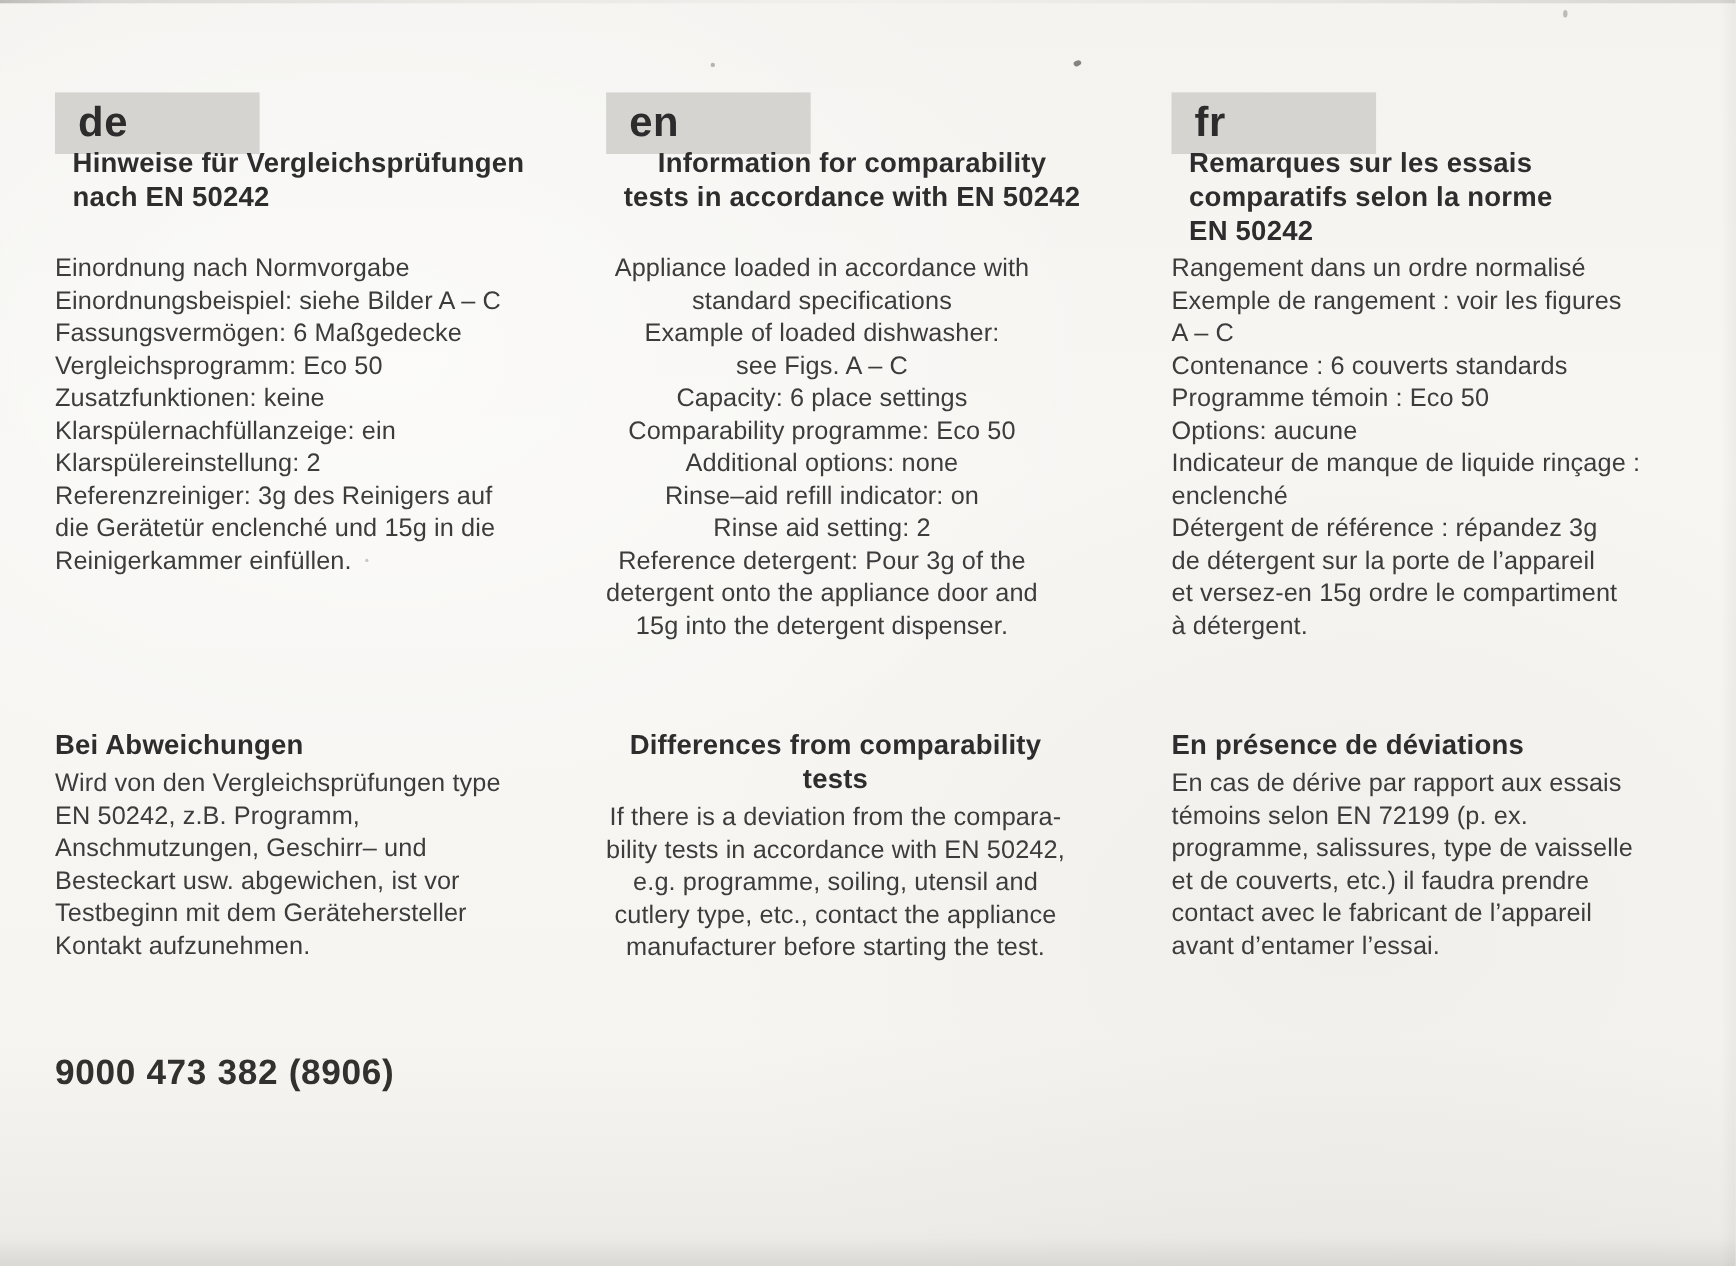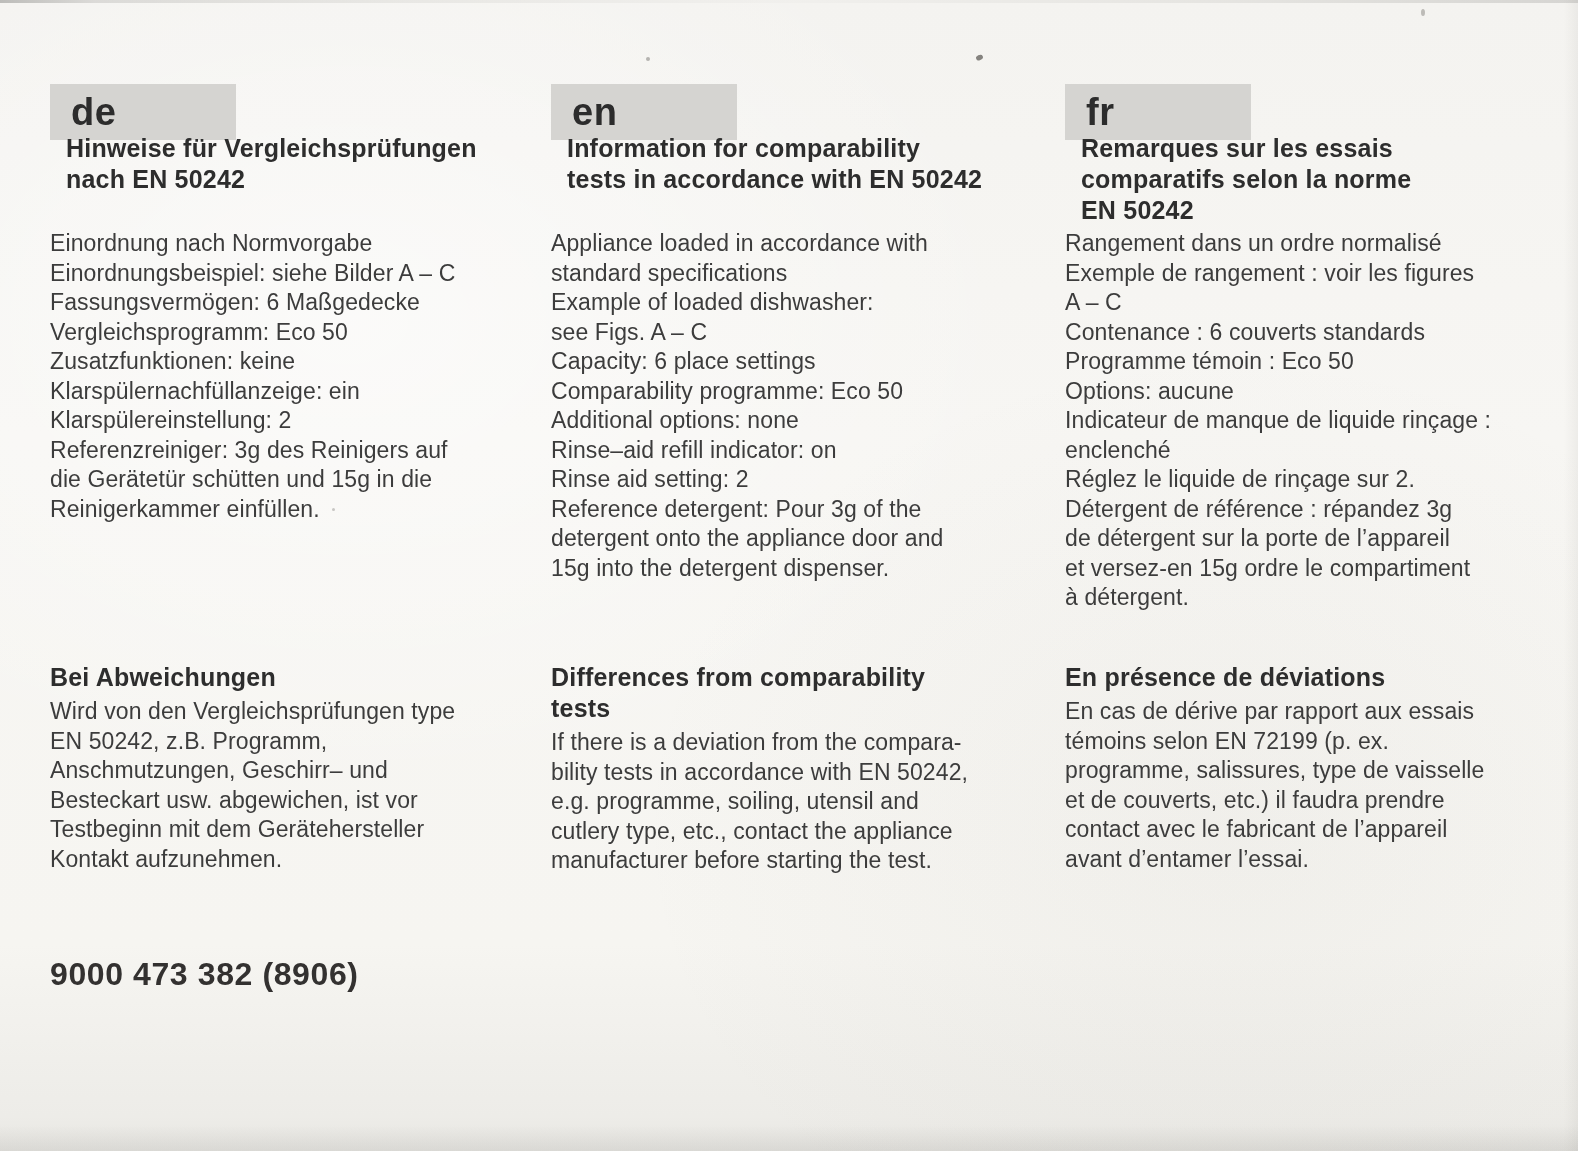--- a/index.html
+++ b/index.html
@@ -30,21 +30,21 @@
     background:linear-gradient(to right, rgba(120,118,112,0), rgba(120,118,112,0.08));
   }
   .speck { position:absolute; background:#55524e; border-radius:50%; opacity:.7; }
   .s1 { left:976px; top:55px;  width:7px; height:5px; transform:rotate(-25deg); border-radius:40% 60% 50% 50%; }
   .s2 { left:1421px; top:9px;  width:4px; height:7px; opacity:.35; }
   .s3 { left:646px;  top:57px; width:4px; height:4px; opacity:.4; }
   .s4 { left:332px;  top:508px; width:3px; height:3px; opacity:.3; }
 
   .col { position:absolute; top:0; height:100%; }
   #col-de { left:50px;   width:505px; }
-  #col-en { left:551px;  width:478px; }
+  #col-en { left:551px;  width:478px;text-align:center; }
   #col-fr { left:1065px; width:490px; }
 
   .lang-box {
     position:absolute; top:56px; left:0; width:186px; height:56px;
     background:#d5d4d1;
     display:flex; align-items:center; box-sizing:border-box; padding-left:21px;margin-top:28px;
   }
   .lang-label {
     font-size:38px; font-weight:bold; color:#2c2c2c; letter-spacing:.5px;
     line-height:1;
@@ -91,21 +91,21 @@
       </h1>
     <div class="body1">
         <div class="line">Einordnung nach Normvorgabe</div>
         <div class="line">Einordnungsbeispiel: siehe Bilder A – C</div>
         <div class="line">Fassungsvermögen: 6 Maßgedecke</div>
         <div class="line">Vergleichsprogramm: Eco 50</div>
         <div class="line">Zusatzfunktionen: keine</div>
         <div class="line">Klarspülernachfüllanzeige: ein</div>
         <div class="line">Klarspülereinstellung: 2</div>
         <div class="line">Referenzreiniger: 3g des Reinigers auf</div>
-        <div class="line">die Gerätetür schütten und 15g in die</div>
+        <div class="line">die Gerätetür enclenché und 15g in die</div>
         <div class="line">Reinigerkammer einfüllen.</div>
       </div>
     <div class="sec2">
       <h2 class="h2">
           <div class="line">Bei Abweichungen</div>
         </h2>
       <div class="body2">
           <div class="line">Wird von den Vergleichsprüfungen type</div>
           <div class="line">EN 50242, z.B. Programm,</div>
           <div class="line">Anschmutzungen, Geschirr– und</div>
@@ -164,21 +164,20 @@
       </h1>
     <div class="body1">
         <div class="line">Rangement dans un ordre normalisé</div>
         <div class="line">Exemple de rangement : voir les figures</div>
         <div class="line">A – C</div>
         <div class="line">Contenance : 6 couverts standards</div>
         <div class="line">Programme témoin : Eco 50</div>
         <div class="line">Options: aucune</div>
         <div class="line">Indicateur de manque de liquide rinçage :</div>
         <div class="line">enclenché</div>
-        <div class="line">Réglez le liquide de rinçage sur 2.</div>
         <div class="line">Détergent de référence : répandez 3g</div>
         <div class="line">de détergent sur la porte de l’appareil</div>
         <div class="line">et versez-en 15g ordre le compartiment</div>
         <div class="line">à détergent.</div>
       </div>
     <div class="sec2">
       <h2 class="h2">
           <div class="line">En présence de déviations</div>
         </h2>
       <div class="body2">

